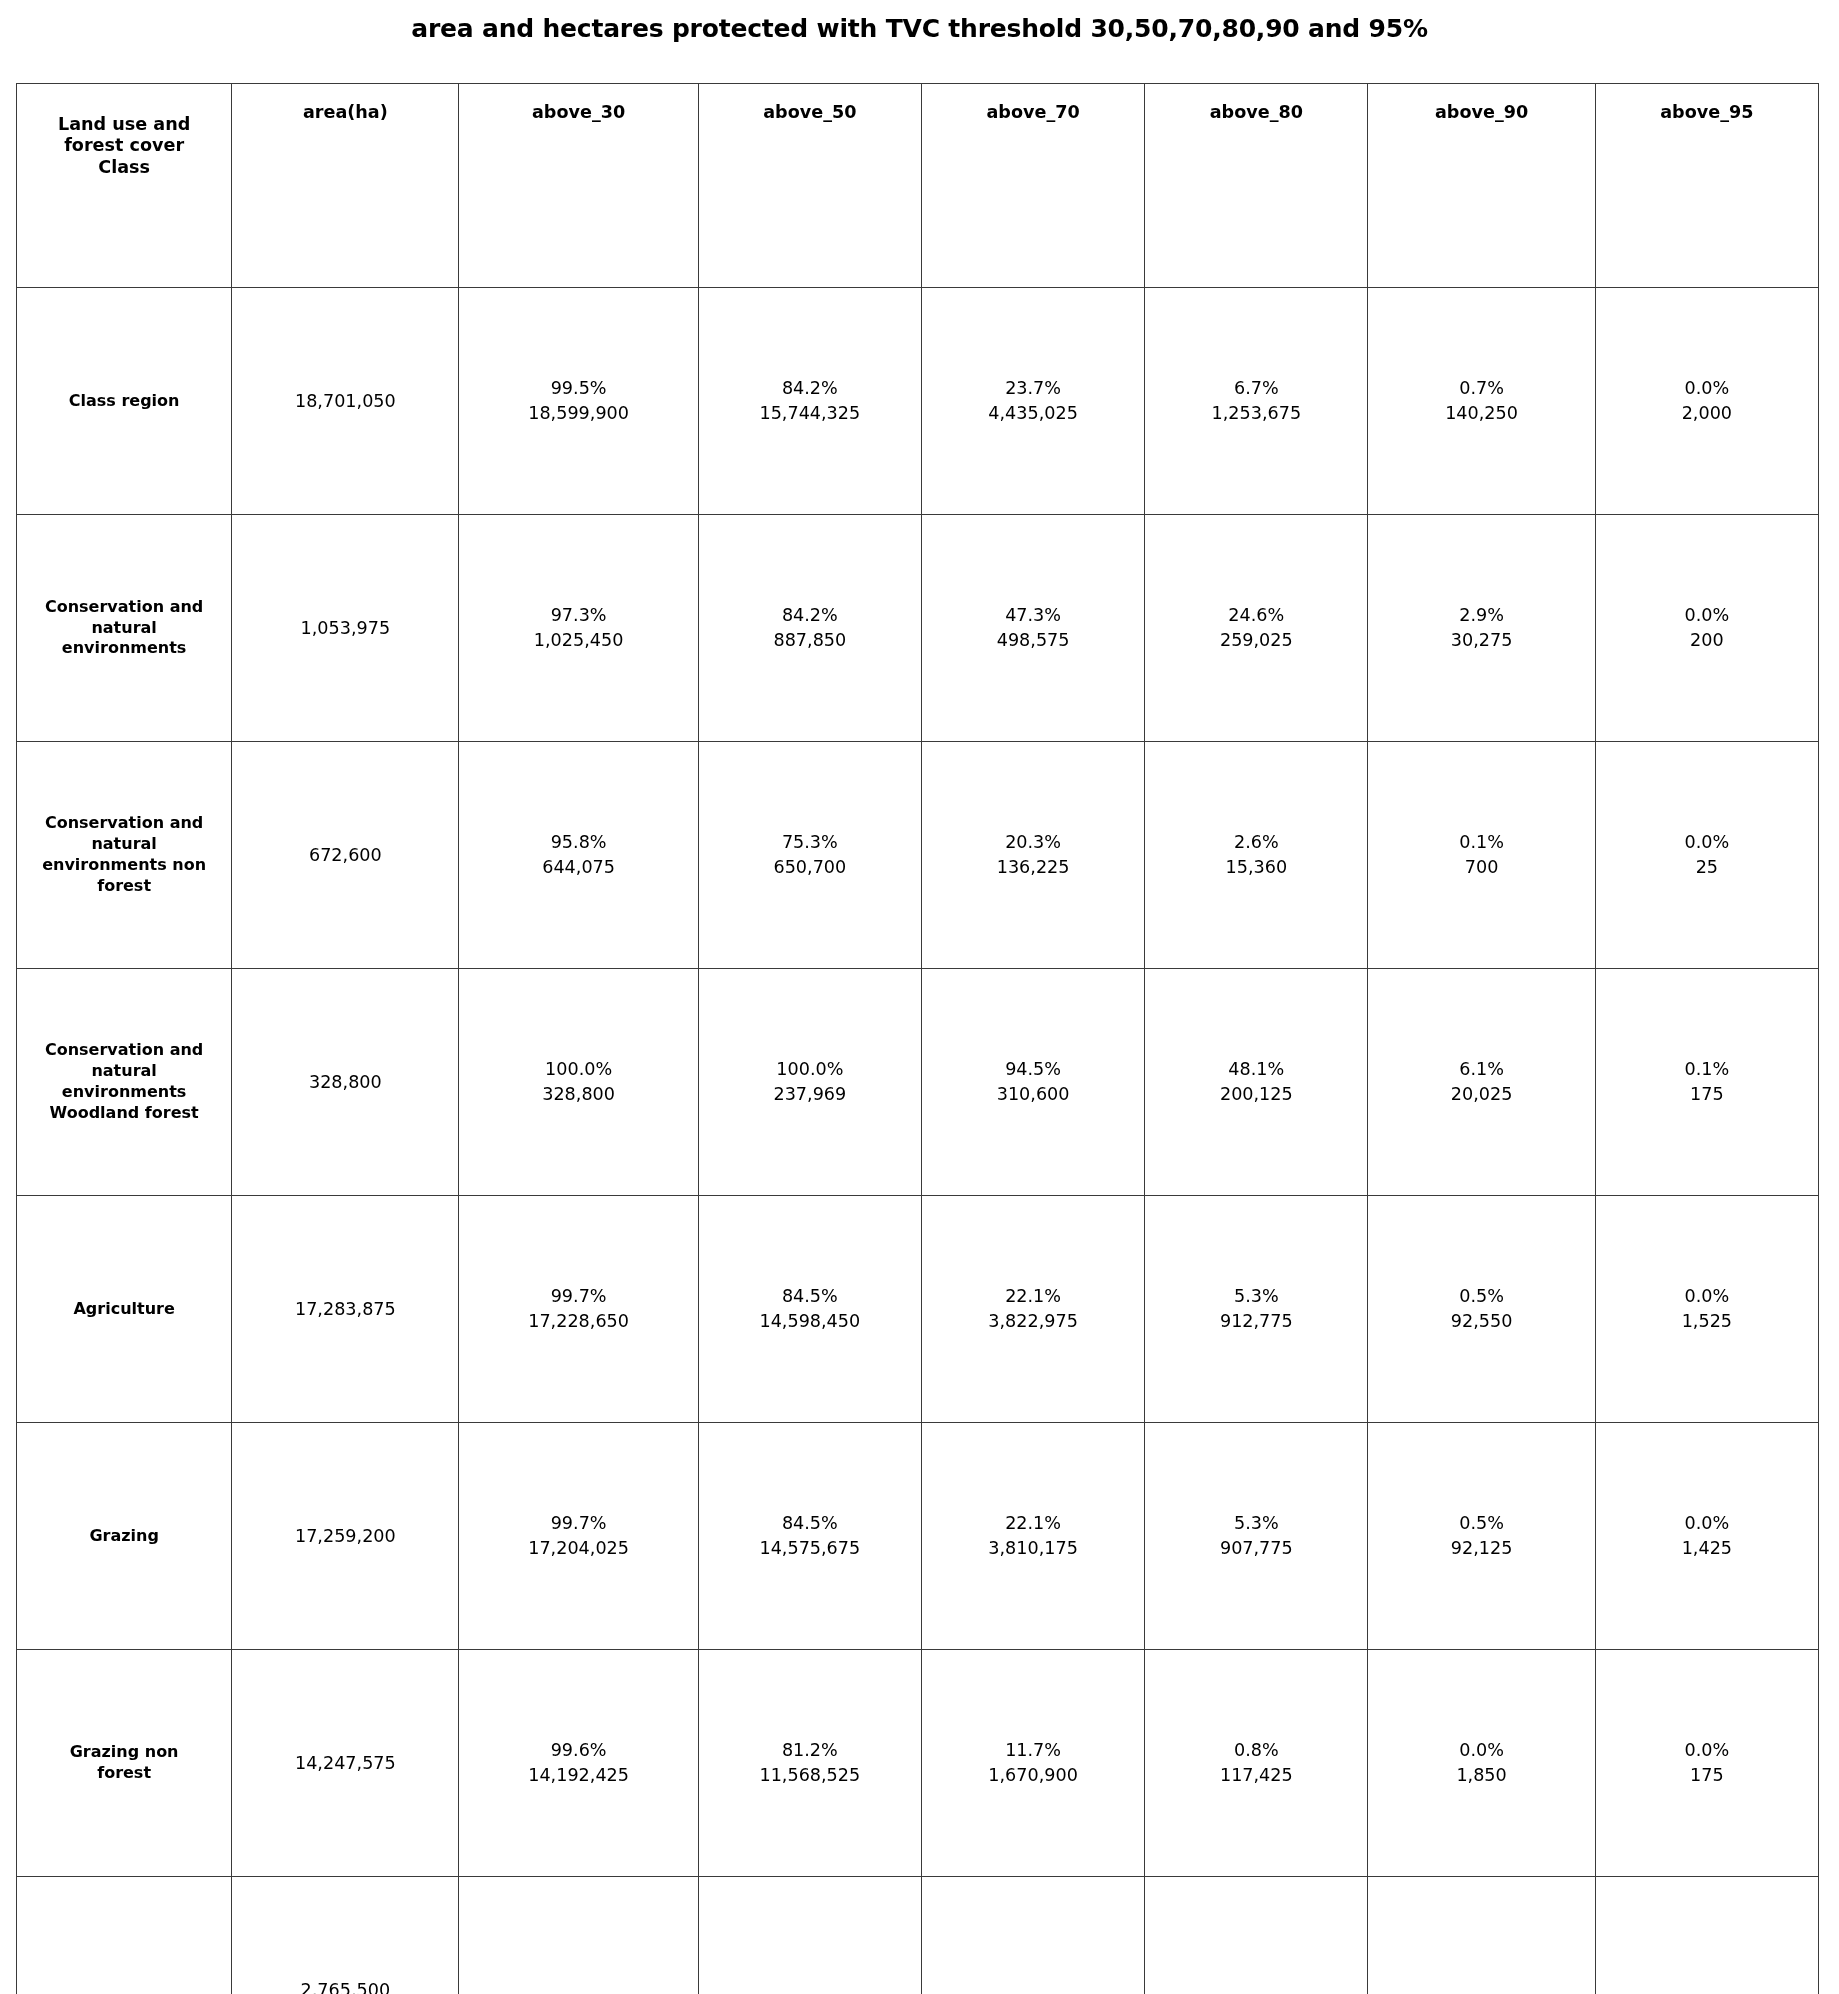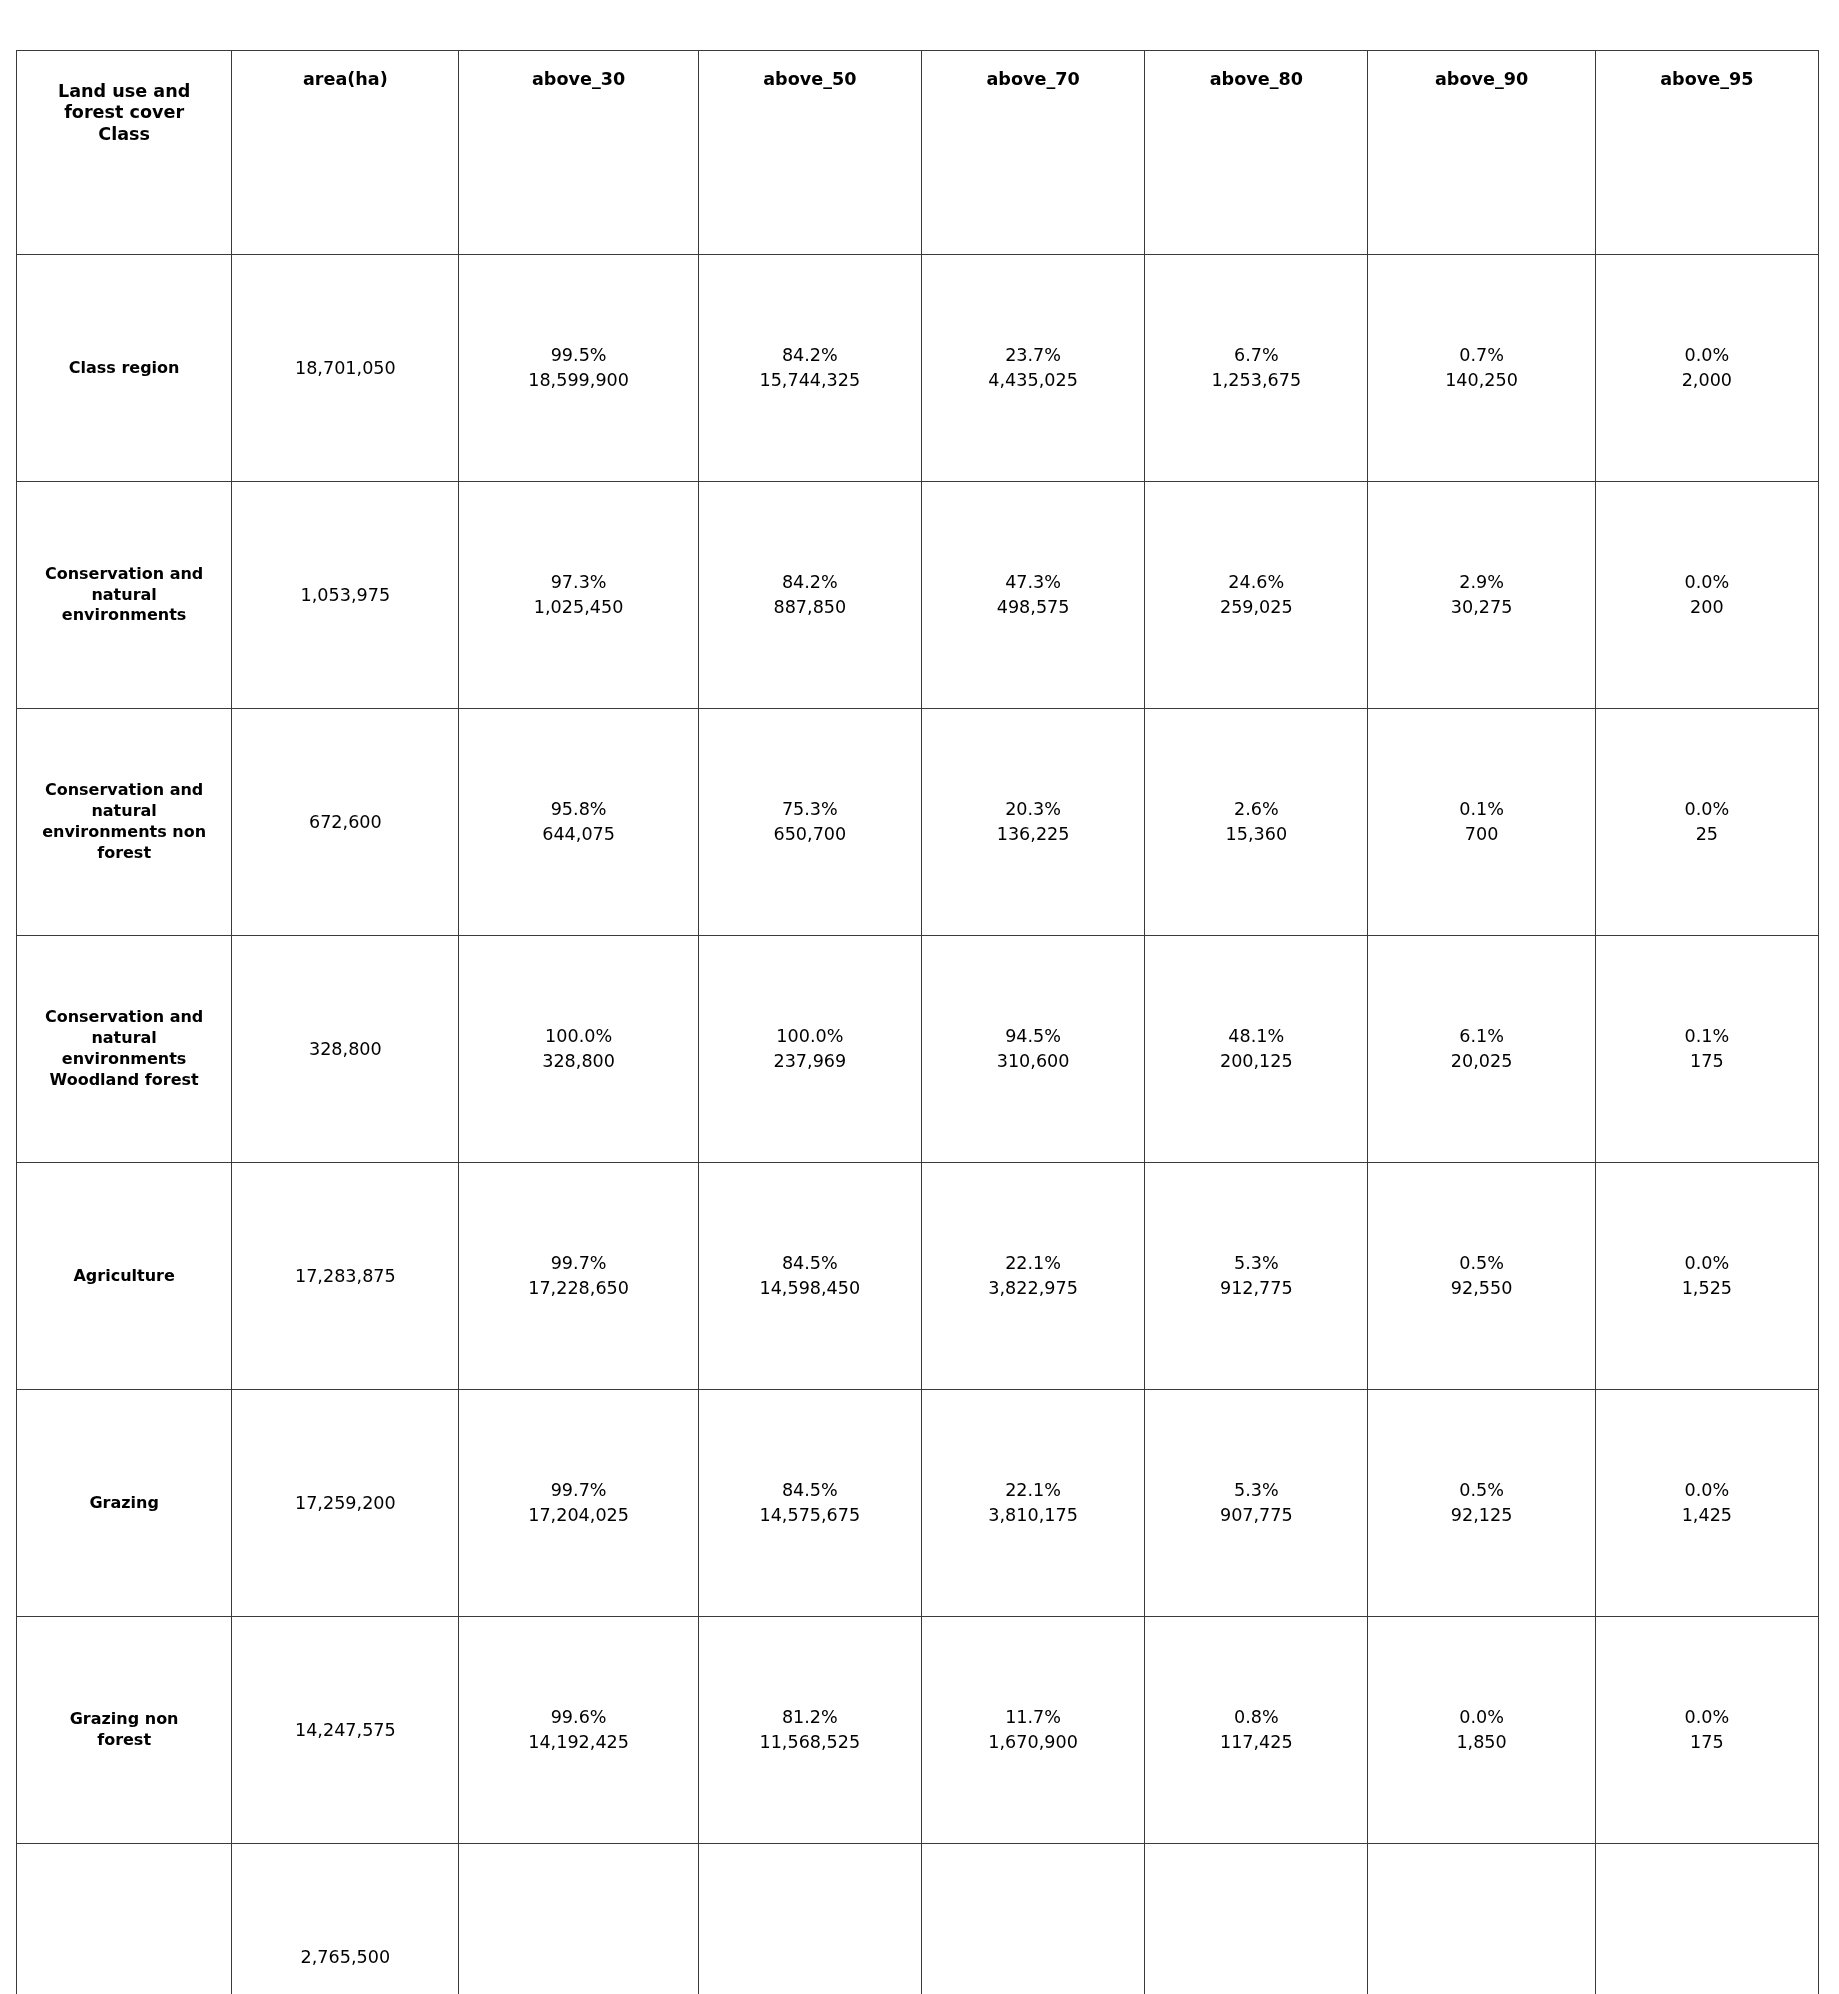--- a/index.html
+++ b/index.html
@@ -97,20 +97,21 @@
   col.c5 { width: 223px; }
   col.c6 { width: 227px; }
   col.c7 { width: 223px; }
 </style>
 </head>
 <body>
 
 <div class="page">
 
   <div class="title">
+    <span class="line">area and hectares protected with TVC threshold 30,50,70,80,90 and 95%</span>
   </div>
 
   <div class="table-wrap">
     <table class="data">
       <colgroup>
         <col class="c0">
           <col class="c1">
           <col class="c2">
           <col class="c3">
         <col class="c4">

